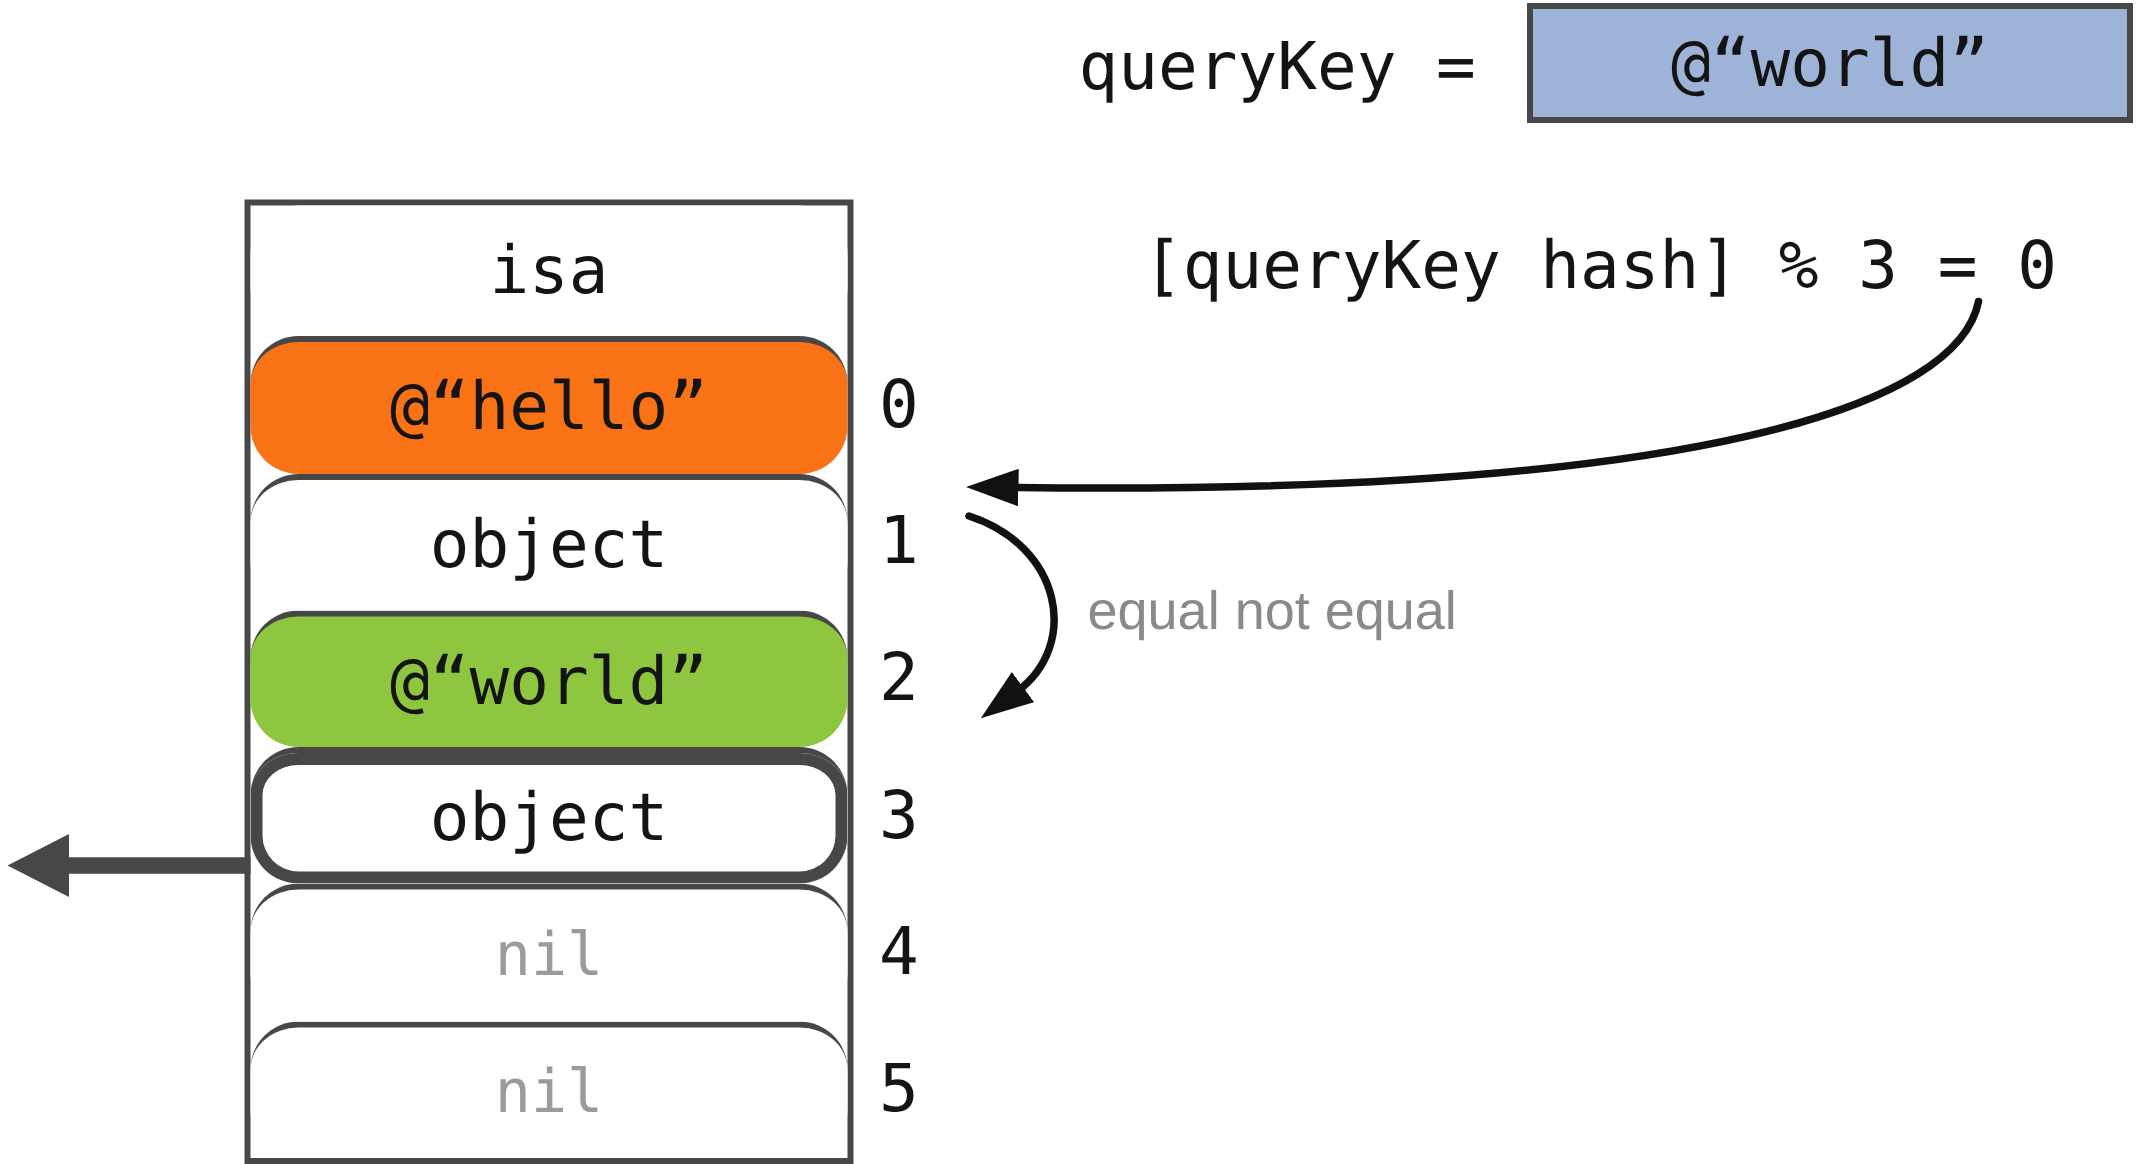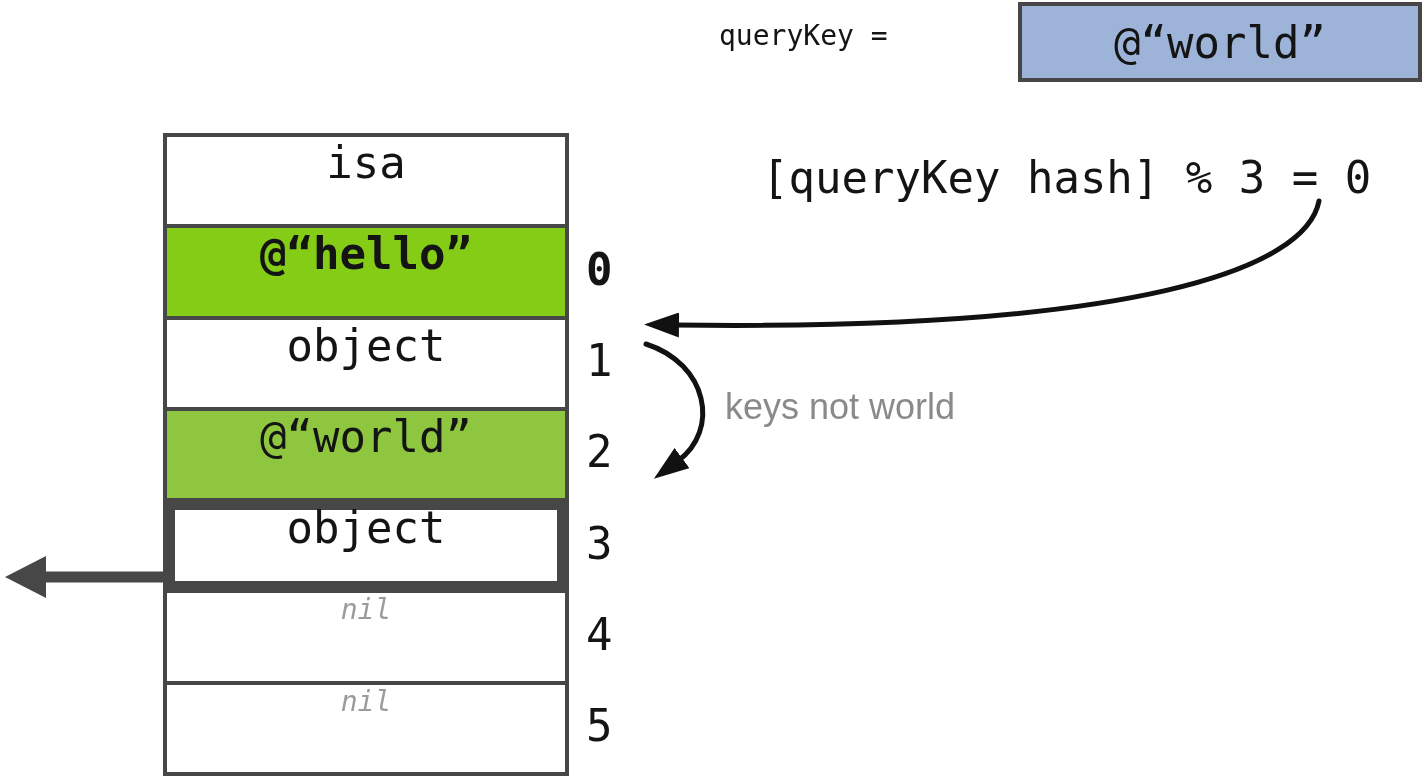--- a/index.html
+++ b/index.html
@@ -26,53 +26,54 @@
     box-sizing: border-box;
     border: 4px solid #474747;
     display: flex;
     flex-direction: column;
     background: #ffffff;
   }
   .hrow {
     position: relative;
     flex: 1 1 0;
     display: flex;
+    align-items: center;
     justify-content: center;
     border-top: 4px solid #474747;
     background: #ffffff;
+    border-radius: 32px;
   }
   .hrow:first-child { border-top: none; }
   .hrow .cell-label {
     font-size: 44px;
     color: #141414;
     white-space: pre;
   }
-  .hrow.yellow { background: #84cc16; font-weight: bold; }
+  .hrow.yellow { background: #f97316; }
   .hrow.green  { background: #8EC63F; }
   .hrow.highlight { box-shadow: inset 0 0 0 8px #474747; }
   .hrow.empty .cell-label {
     color: #9b9b9b;
-    font-style: italic;
-    font-size: 28px;
+    font-size: 40px;
   }
   .hrow .idx {
     position: absolute;
     left: 419px;
     top: 50%;
     transform: translateY(-54%);
     font-size: 44px;
     color: #141414;
   }
 
   
   .query-label {
     position: absolute;
     left: 719px;
     top: 19px;
-    font-size: 28px;
+    font-size: 44px;
     color: #141414;
     white-space: pre;
   }
   .query-box {
     position: absolute;
     left: 1018px;
     top: 2px;
     width: 404px;
     height: 80px;
     box-sizing: border-box;
@@ -153,21 +154,21 @@
       <span class="idx">5</span>
     </div>
   </div>
 
   <div class="query-label">queryKey =</div>
   <div class="query-box">
     <span>@“world”</span>
   </div>
 
   <div class="hash-note">[queryKey hash] % 3 = 0</div>
-  <div class="keys-note">keys not world</div>
+  <div class="keys-note">equal not equal</div>
 
   <svg class="arrow-layer" width="1424" height="776" viewBox="0 0 1424 776" xmlns="http://www.w3.org/2000/svg">
     <defs>
       <marker id="ah-black" viewBox="0 0 7 5" refX="1" refY="2.5" markerWidth="7" markerHeight="5" orient="auto">
         <path d="M0,0 L7,2.5 L0,5 z" fill="#111111"></path>
       </marker>
     </defs>
 
     <path d="M 1319 201 C 1306 268, 1140 331, 674 325" fill="none" stroke="#111111" stroke-width="5" stroke-linecap="round" marker-end="url(#ah-black)"></path>
 

